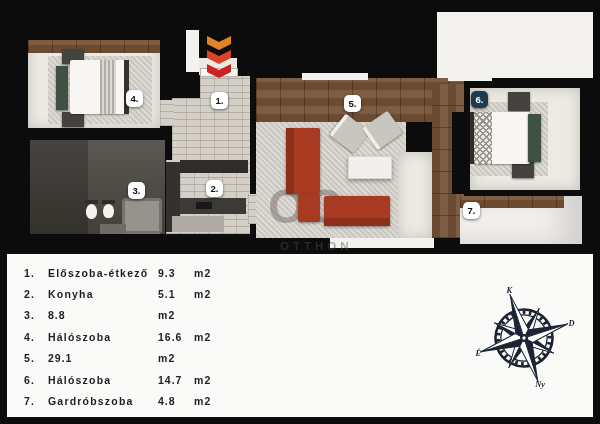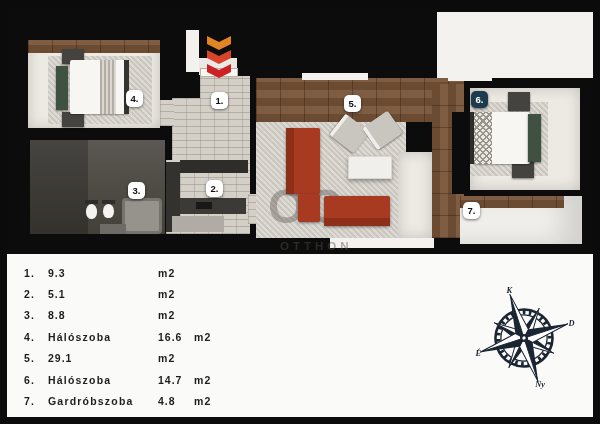--- a/index.html
+++ b/index.html
@@ -142,25 +142,27 @@
     <div class="badge" style="left:337px;top:88px;">5.</div>
     <div class="badge dark" style="left:464px;top:84px;">6.</div>
     <div class="badge" style="left:456px;top:195px;">7.</div>
   </div>
 
   <div class="legend-bg"></div>
 
   <div class="legend-list">
     <div class="lrow">
       <span>1.</span>
+      <span>Előszoba-étkező</span>
       <span class="larea">9.3</span>
       <span>m2</span>
     </div>
     <div class="lrow">
       <span>2.</span>
+      <span>Konyha</span>
       <span class="larea">5.1</span>
       <span>m2</span>
     </div>
     <div class="lrow">
       <span>3.</span>
       <span class="larea">8.8</span>
       <span>m2</span>
     </div>
     <div class="lrow">
       <span>4.</span>

